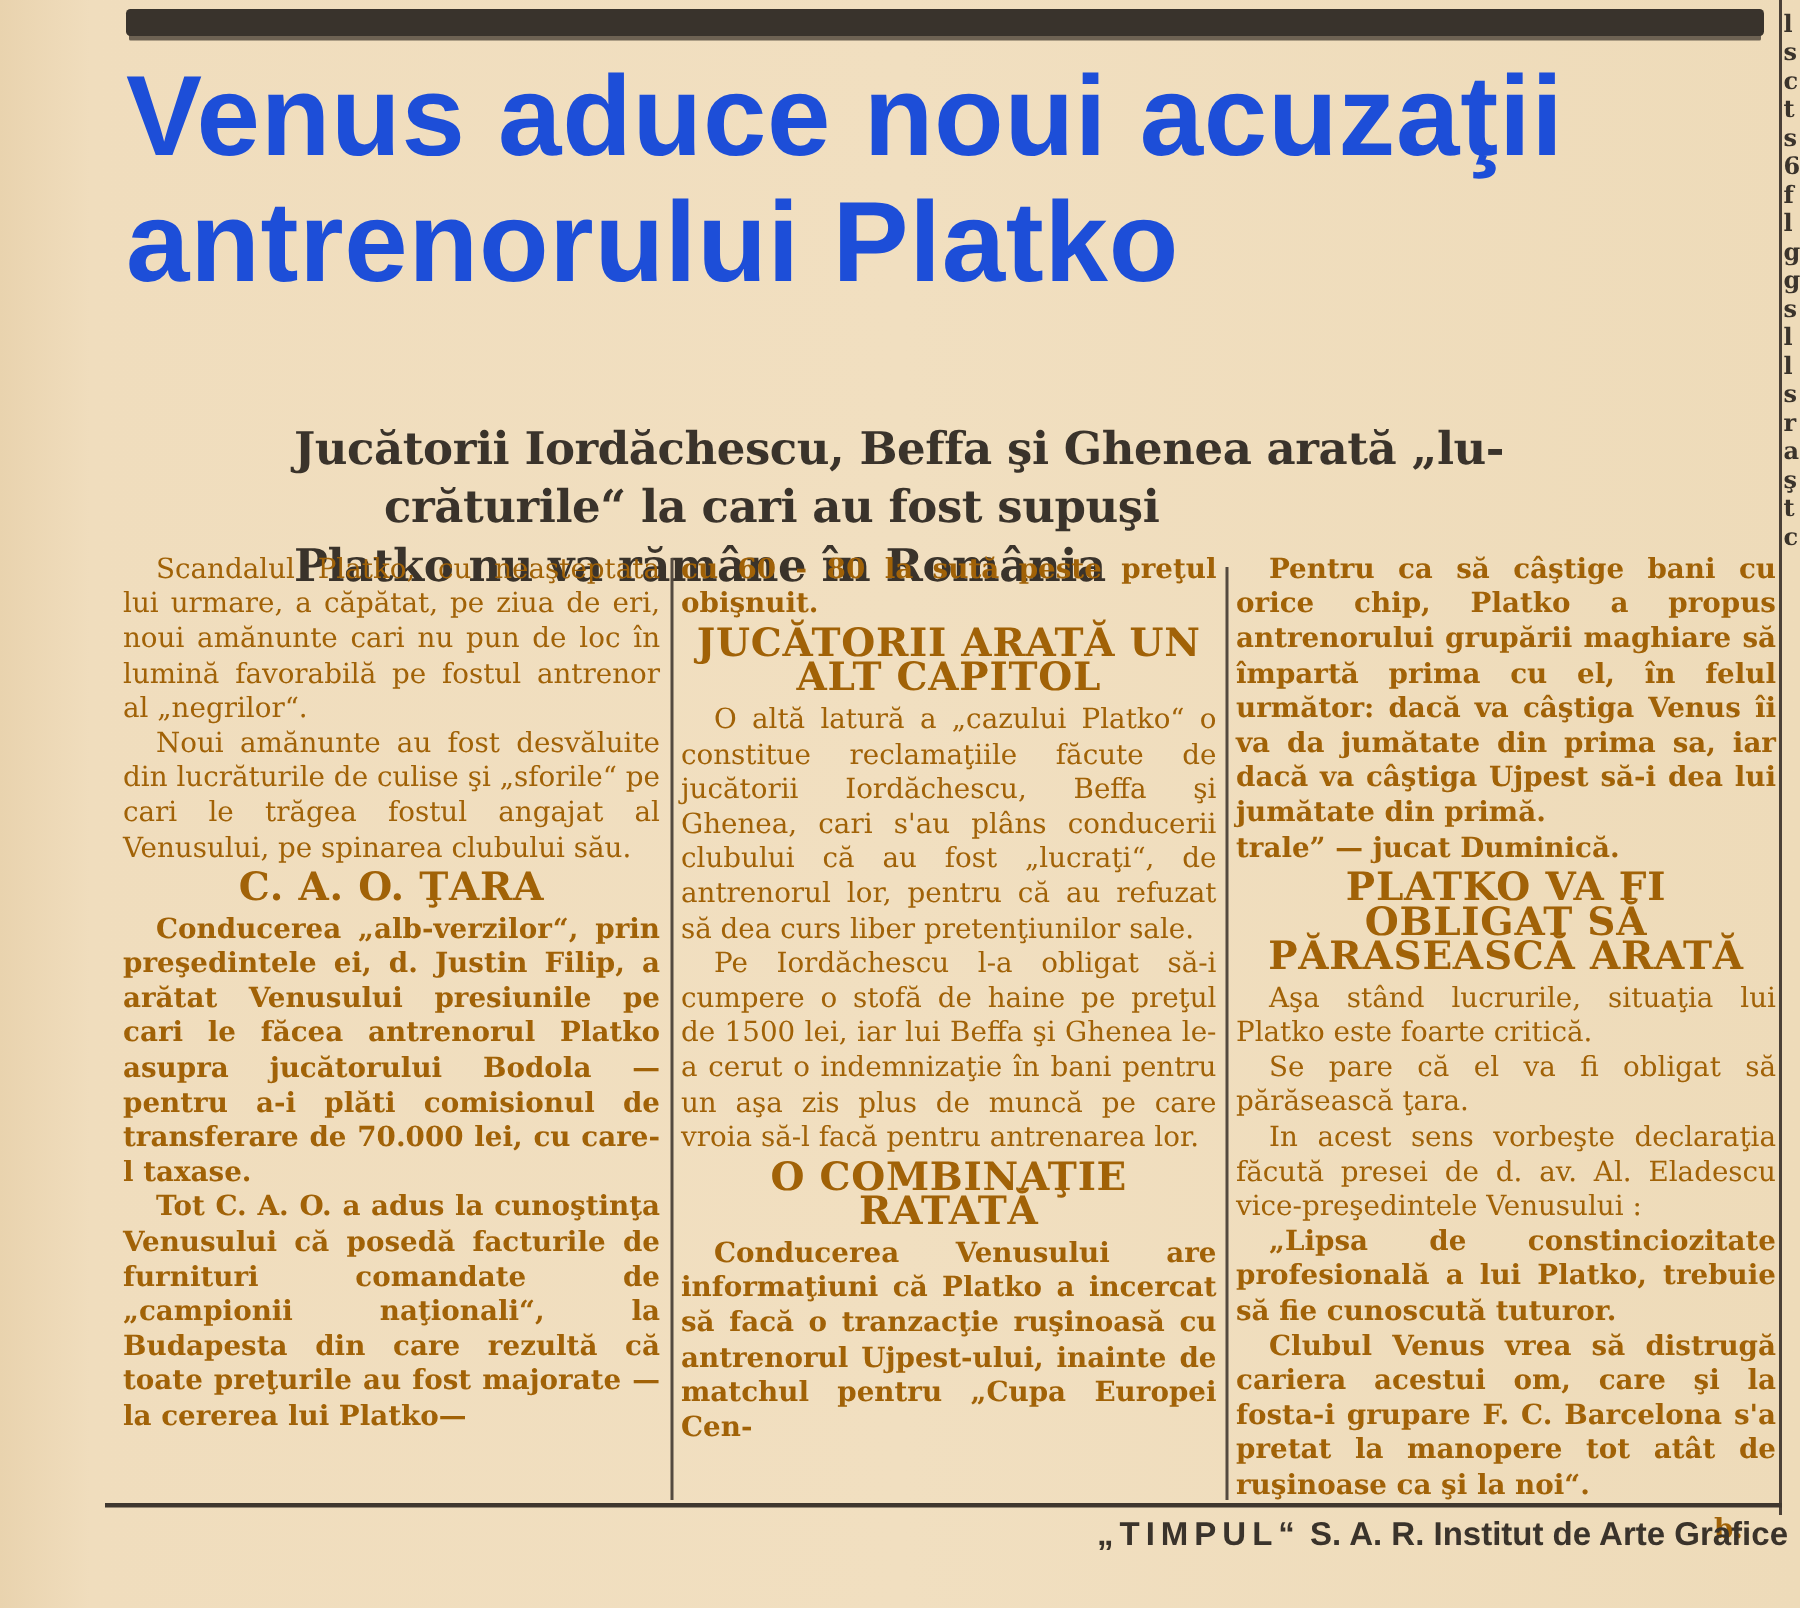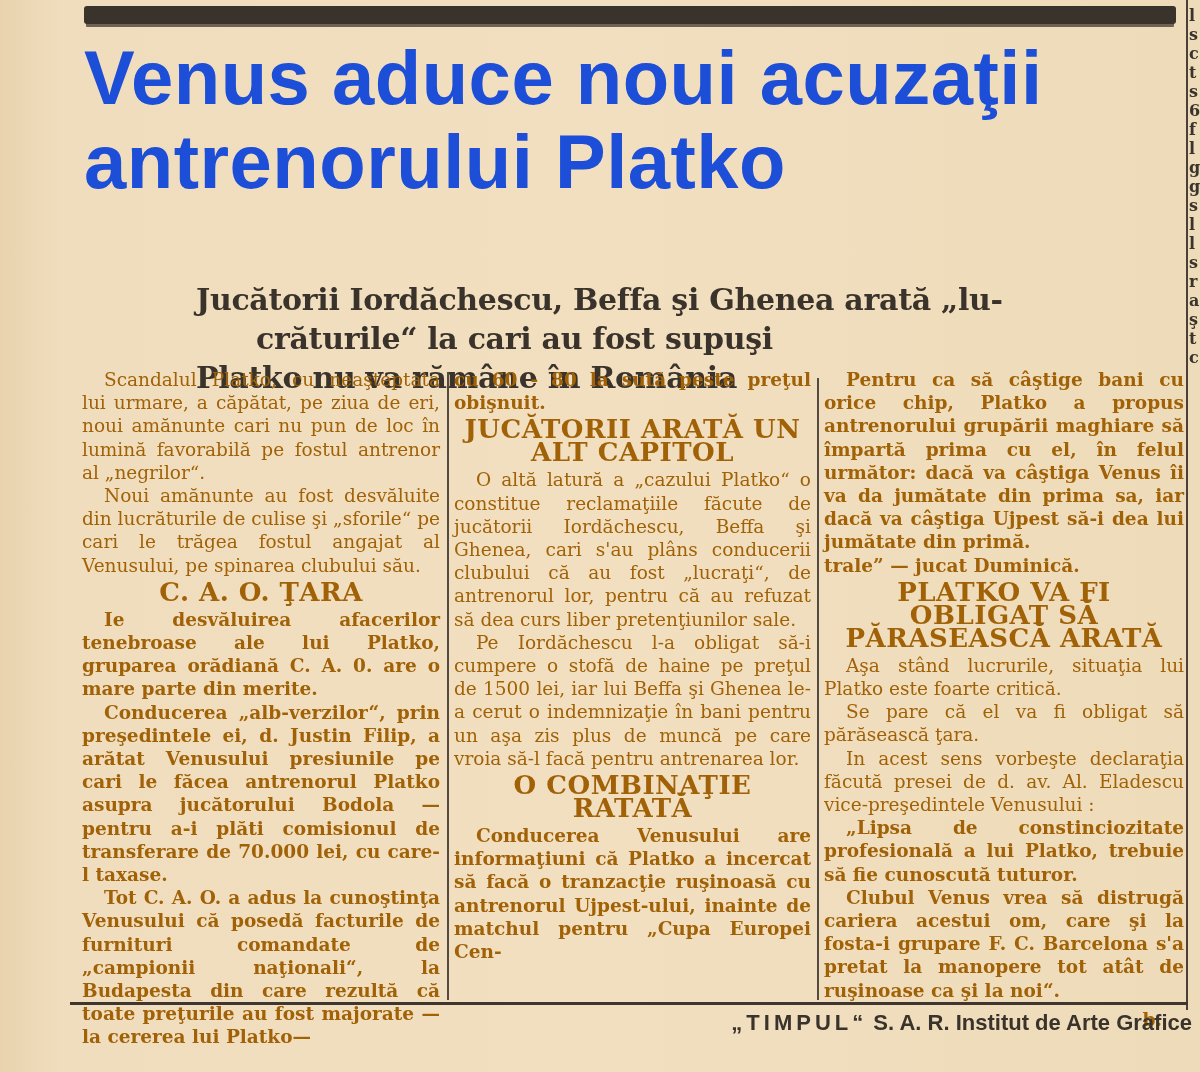--- a/index.html
+++ b/index.html
@@ -79,21 +79,20 @@
 <div class="deck">
   <span>Jucătorii Iordăchescu, Beffa  şi  Ghenea arată „lu-</span>
   <span class="line2">crăturile“ la cari au fost supuşi</span>
   <span>Platko nu va  rămâne în România</span>
 </div>
 
 <div class="col col1">
   <p>Scandalul Platko, cu neaşteptata lui urmare, a căpătat, pe ziua de eri, noui amănunte cari nu pun de loc în lumină favorabilă pe fostul antrenor al „negrilor“.</p>
   <p>Noui amănunte au fost desvăluite din lucrăturile de culise şi „sforile“ pe cari le trăgea fostul angajat al Venusului, pe spinarea clubului său.</p>
   <h3>C. A. O. ŢARA</h3>
-  <p class="b">Ie desvăluirea afacerilor tenebroase ale lui Platko, gruparea orădiană C. A. 0. are o mare parte din merite.</p>
   <p class="b">Conducerea „alb-verzilor“, prin preşedintele ei, d. Justin Filip, a arătat Venusului presiunile pe cari le făcea antrenorul Platko asupra jucătorului Bodola — pentru a-i plăti comisionul de transferare de 70.000 lei, cu care-l taxase.</p>
   <p class="b">Tot C. A. O. a adus la cunoştinţa Venusului că posedă facturile de furnituri comandate de „campionii naţionali“, la Budapesta din care rezultă că toate preţurile au fost majorate — la cererea lui Platko—</p>
 </div>
 
 <div class="vrule v1"></div>
 
 <div class="col col2">
   <p class="b cont">cu 60 - 80 la sută peste preţul obişnuit.</p>
   <h3>JUCĂTORII ARATĂ UN ALT CAPITOL</h3>
   <p>O altă latură a „cazului Platko“ o constitue reclamaţiile făcute de jucătorii Iordăchescu, Beffa şi Ghenea, cari s'au plâns conducerii clubului că au fost „lucraţi“, de antrenorul lor, pentru că au refuzat să dea curs liber pretenţiunilor sale.</p>

